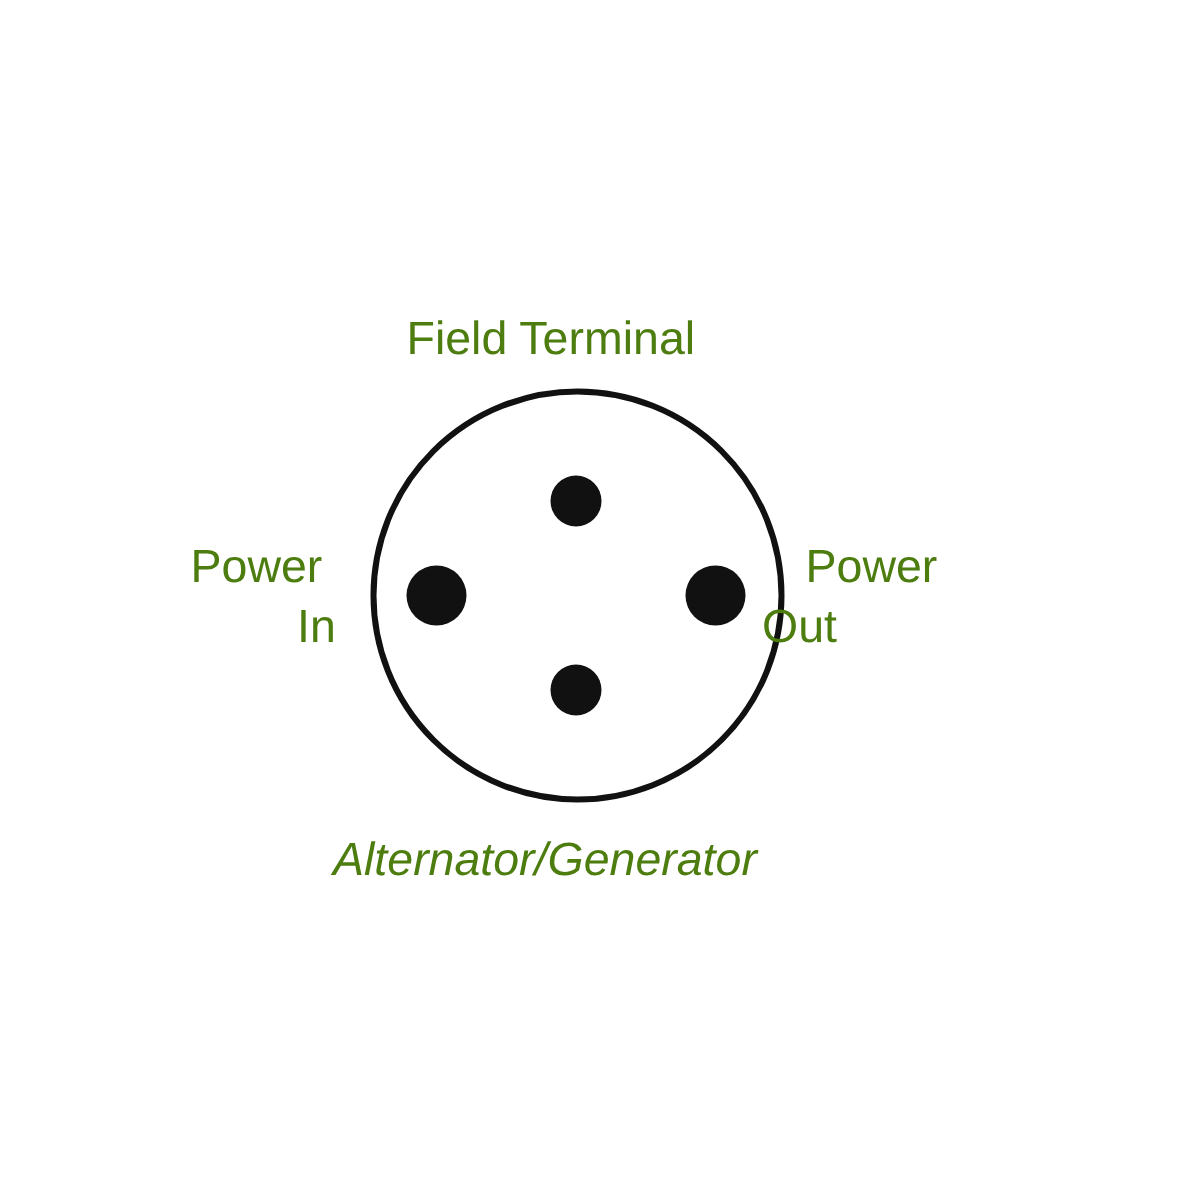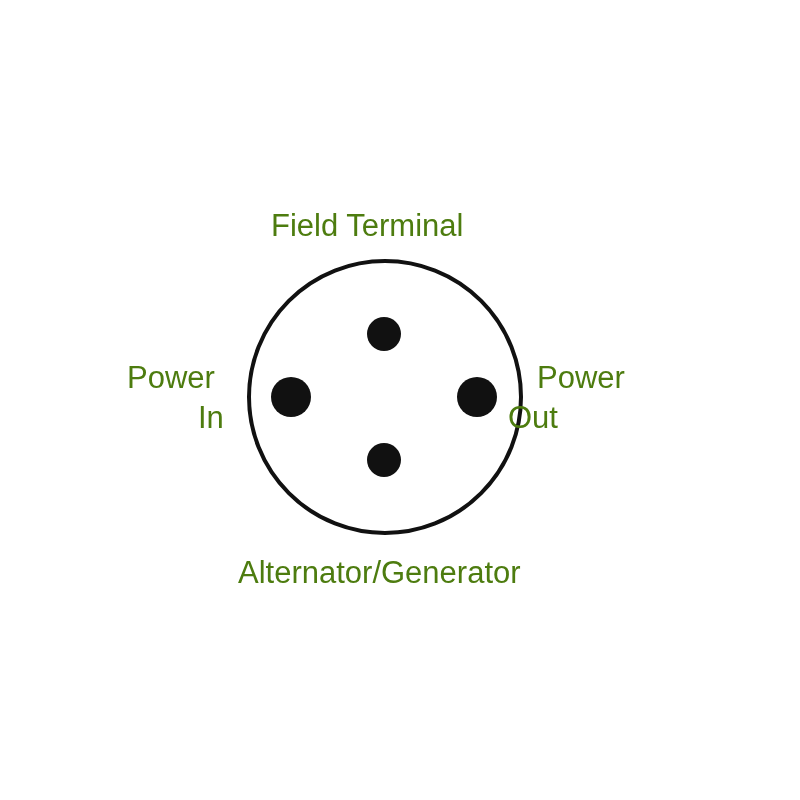--- a/index.html
+++ b/index.html
@@ -16,13 +16,13 @@
   <circle cx="384" cy="460" r="17" fill="#111111"></circle>
   <circle cx="291" cy="397" r="20" fill="#111111"></circle>
   <circle cx="477" cy="397" r="20" fill="#111111"></circle>
 </svg>
 
 <div class="lbl" style="left:271px; top:206px;">Field Terminal</div>
 <div class="lbl" style="left:127px; top:358px;">Power</div>
 <div class="lbl" style="left:198px; top:398px;">In</div>
 <div class="lbl" style="left:537px; top:358px;">Power</div>
 <div class="lbl" style="left:508px; top:398px;">Out</div>
-<div class="lbl" style="left:238px; top:553px;">Alternator/Generator</div>
+<div class="lbl" style="left:222px; top:553px;font-style:italic;">Alternator/Generator</div>
 
 </body></html>

